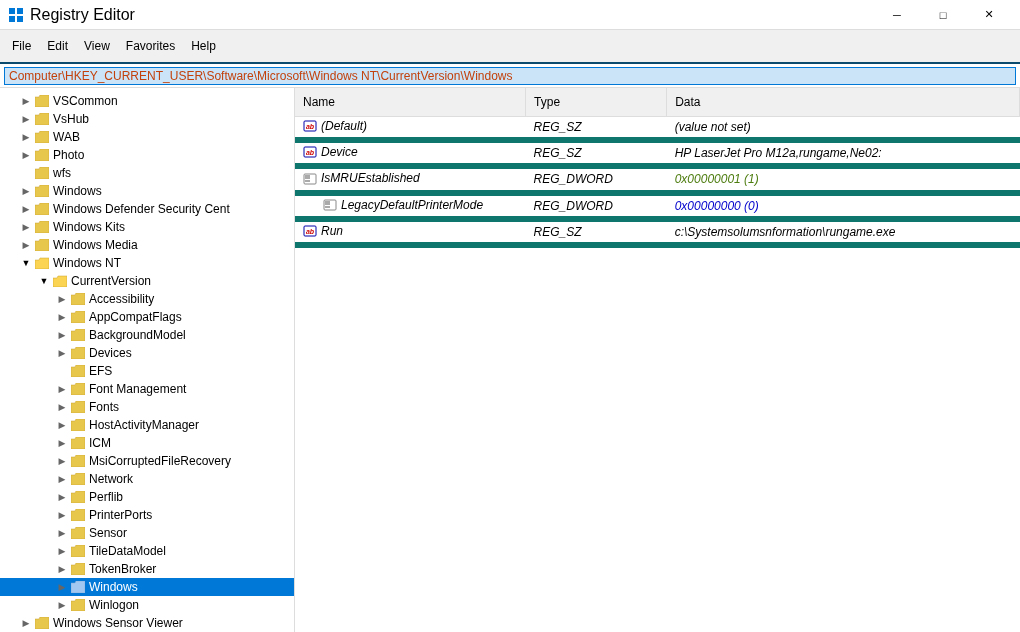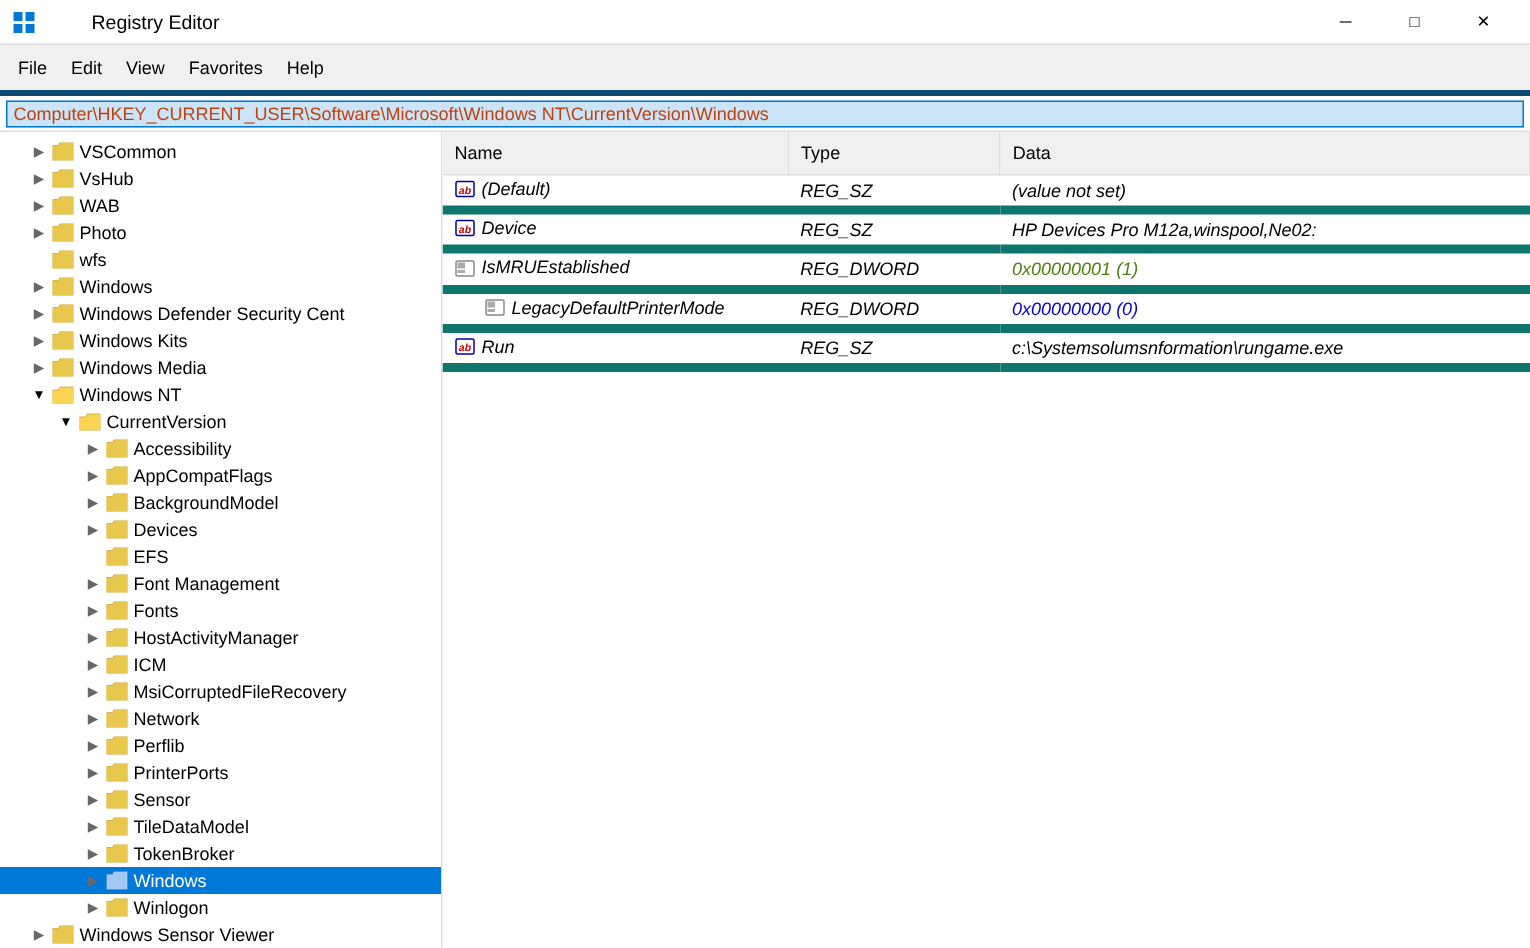--- a/index.html
+++ b/index.html
@@ -23,24 +23,23 @@
       padding: 0 8px;
       border-bottom: 1px solid #ddd;
       flex-shrink: 0;
     }
     .title-bar-icon {
       width: 16px;
       height: 16px;
       margin-right: 6px;
     }
     .title-bar-title {
-      font-size: 13px;
+      font-size: 16px;
       color: #000;
       flex: 1;
-      margin-left: 31px;
     }
     .title-bar-controls {
       display: flex;
       gap: 0;
     }
     .title-btn {
       width: 46px;
       height: 30px;
       border: none;
       background: transparent;
@@ -52,21 +51,21 @@
       color: #000;
     }
 
     
     .menu-bar {
       background: #f0f0f0;
       display: flex;
       align-items: center;
       height: 34px;
       padding: 0 4px;
-      border-bottom: 4px solid #0c4a6e;
+      border-bottom: 2px solid #0c4a6e;
       flex-shrink: 0;
     }
     .menu-item {
       padding: 2px 8px;
       cursor: pointer;
       font-size: 12px;
       color: #000;
     }
 
     
@@ -580,21 +579,21 @@
           <td>
             <span style="display:inline-flex;align-items:center;">
               <svg width="14" height="12" viewBox="0 0 14 12" style="margin-right:4px;flex-shrink:0;">
                 <rect x="1" y="1" width="12" height="10" rx="1" fill="#fff" stroke="#0000aa" stroke-width="1"></rect>
                 <text x="7" y="9" text-anchor="middle" font-size="7" fill="#cc0000" font-weight="bold">ab</text>
               </svg>
               Device
             </span>
           </td>
           <td>REG_SZ</td>
-          <td>HP Devices Pro M12a,winspool,Ne02:</td>
+          <td>HP LaserJet Pro M12a,rungame,Ne02:</td>
         </tr>
 
         <tr>
           <td>
             <span style="display:inline-flex;align-items:flex-end;">
               <svg width="14" height="12" viewBox="0 0 14 12" style="margin-right:4px;flex-shrink:0;">
                 <rect x="1" y="1" width="12" height="10" rx="1" fill="#fff" stroke="#888" stroke-width="1"></rect>
                 <rect x="2" y="2" width="5" height="4" fill="#aaa"></rect>
                 <rect x="2" y="7" width="5" height="2" fill="#aaa"></rect>
               </svg>

